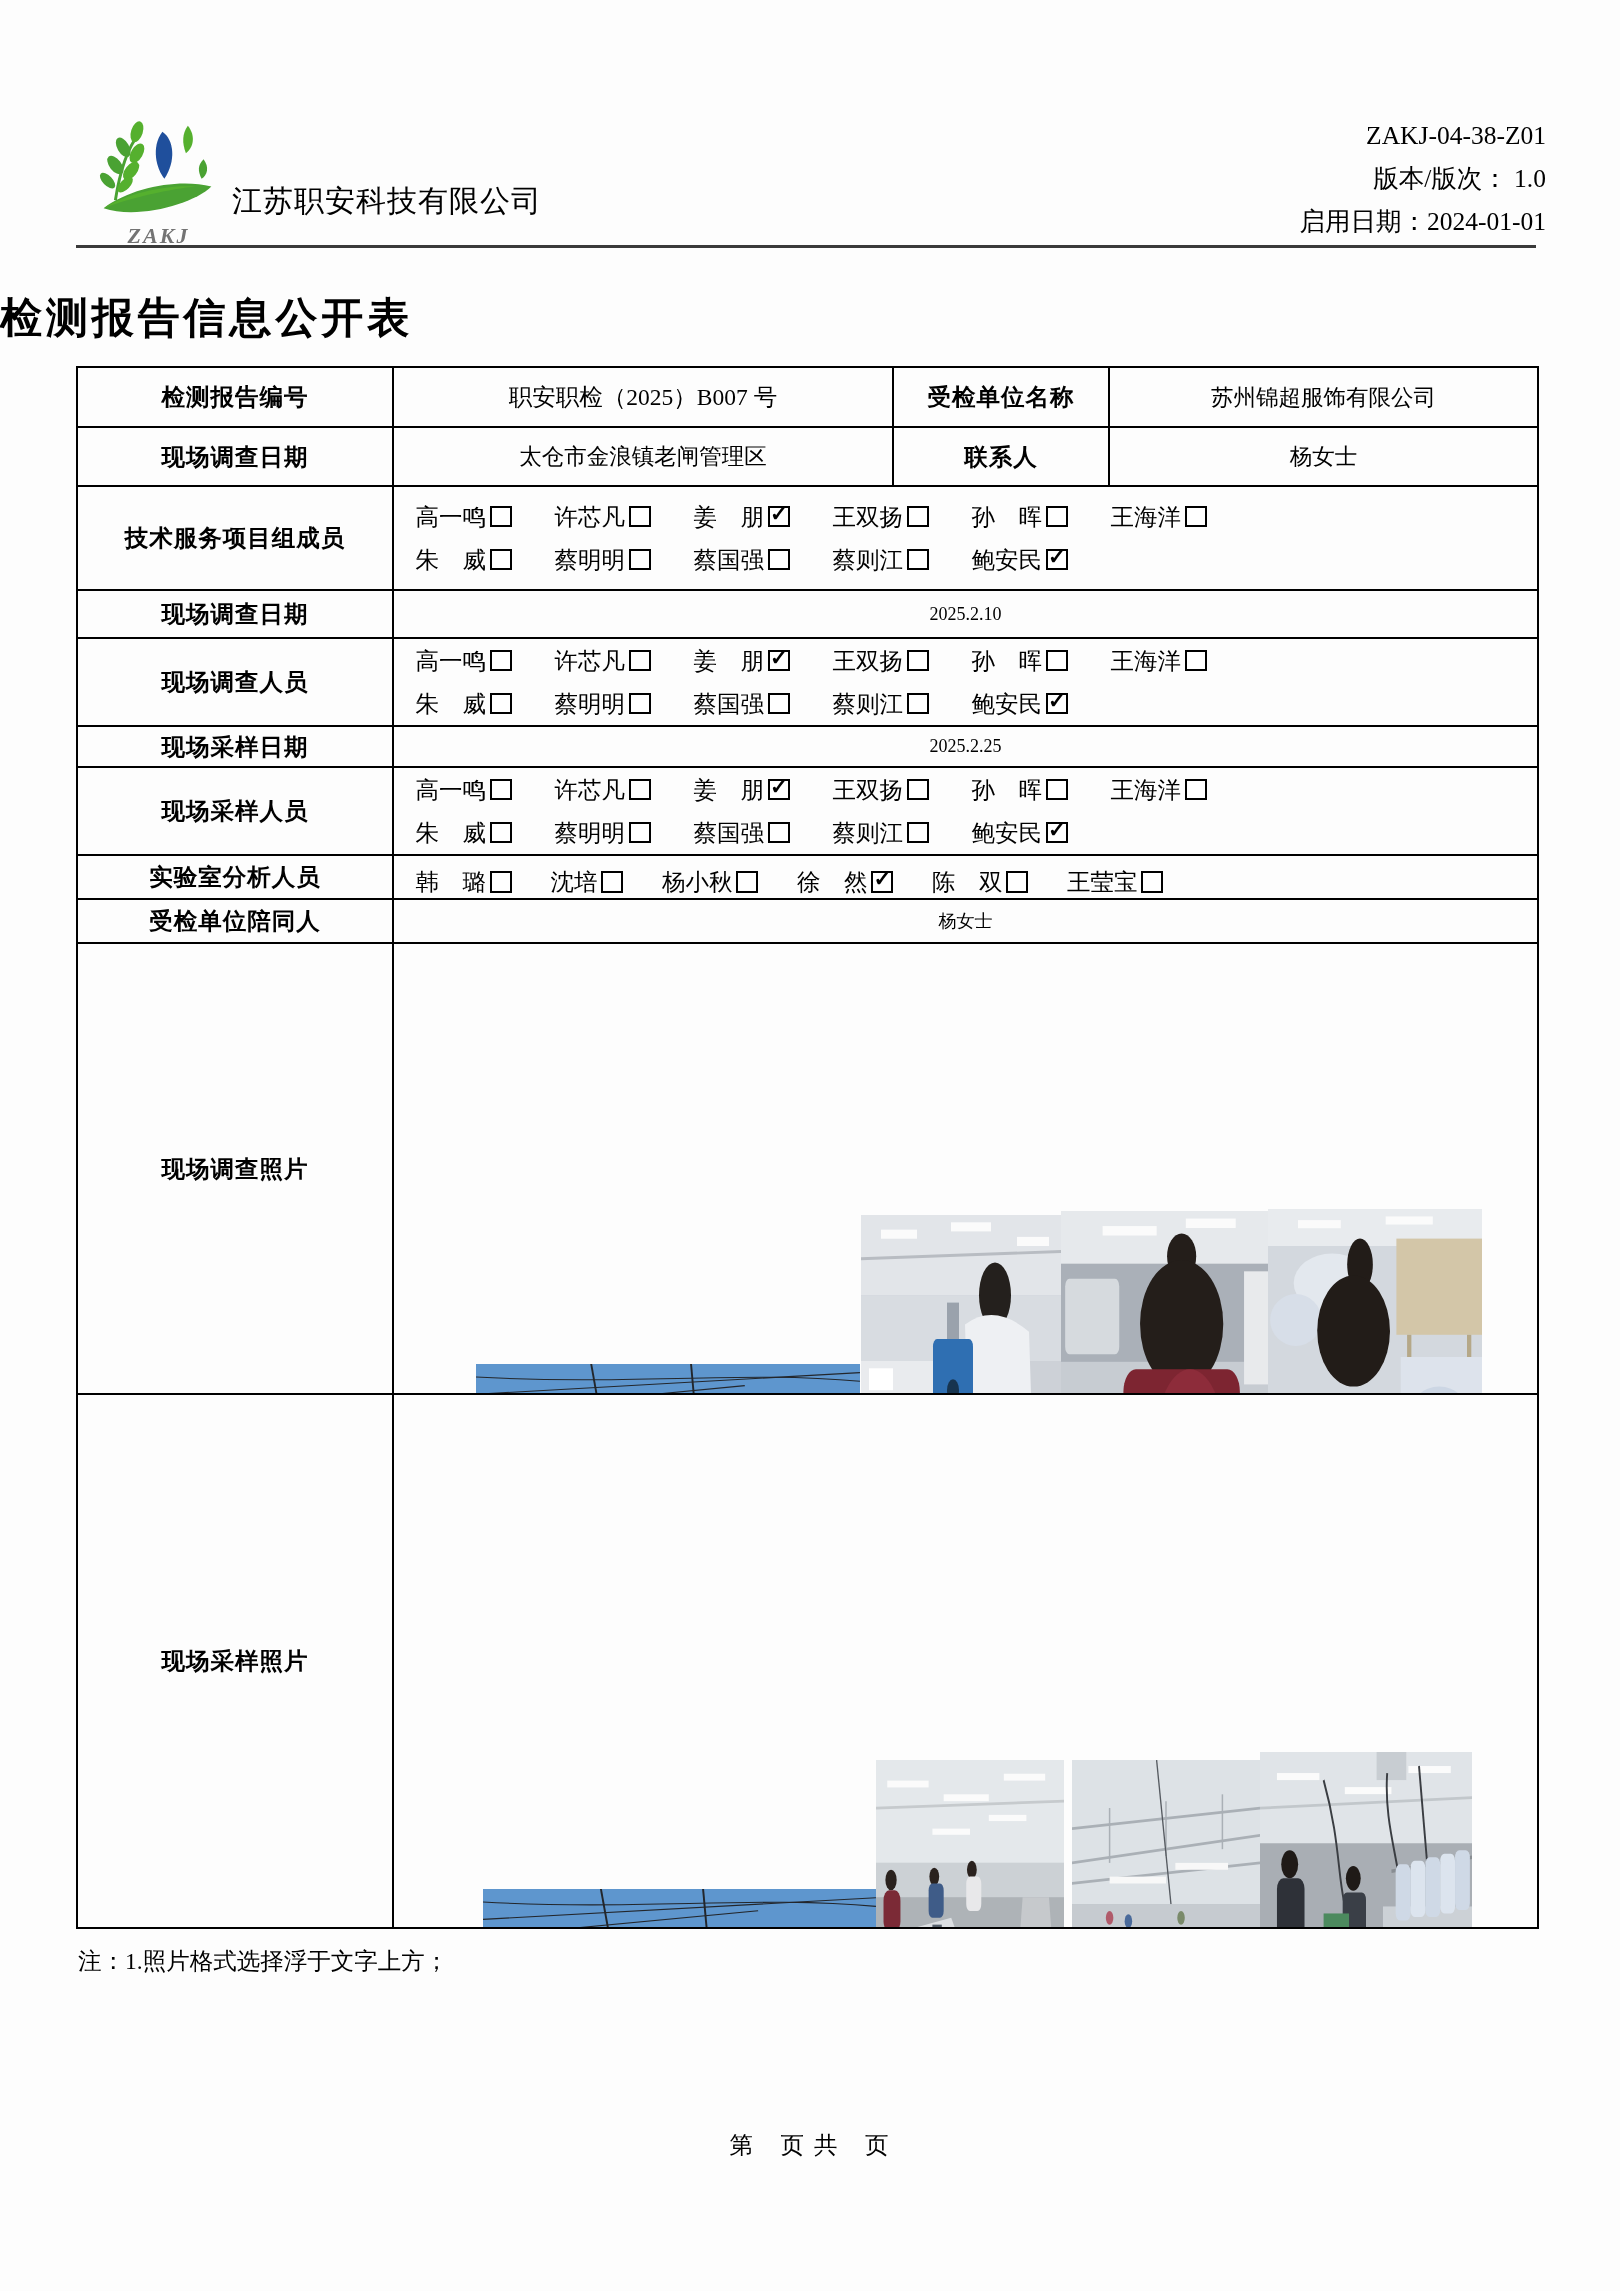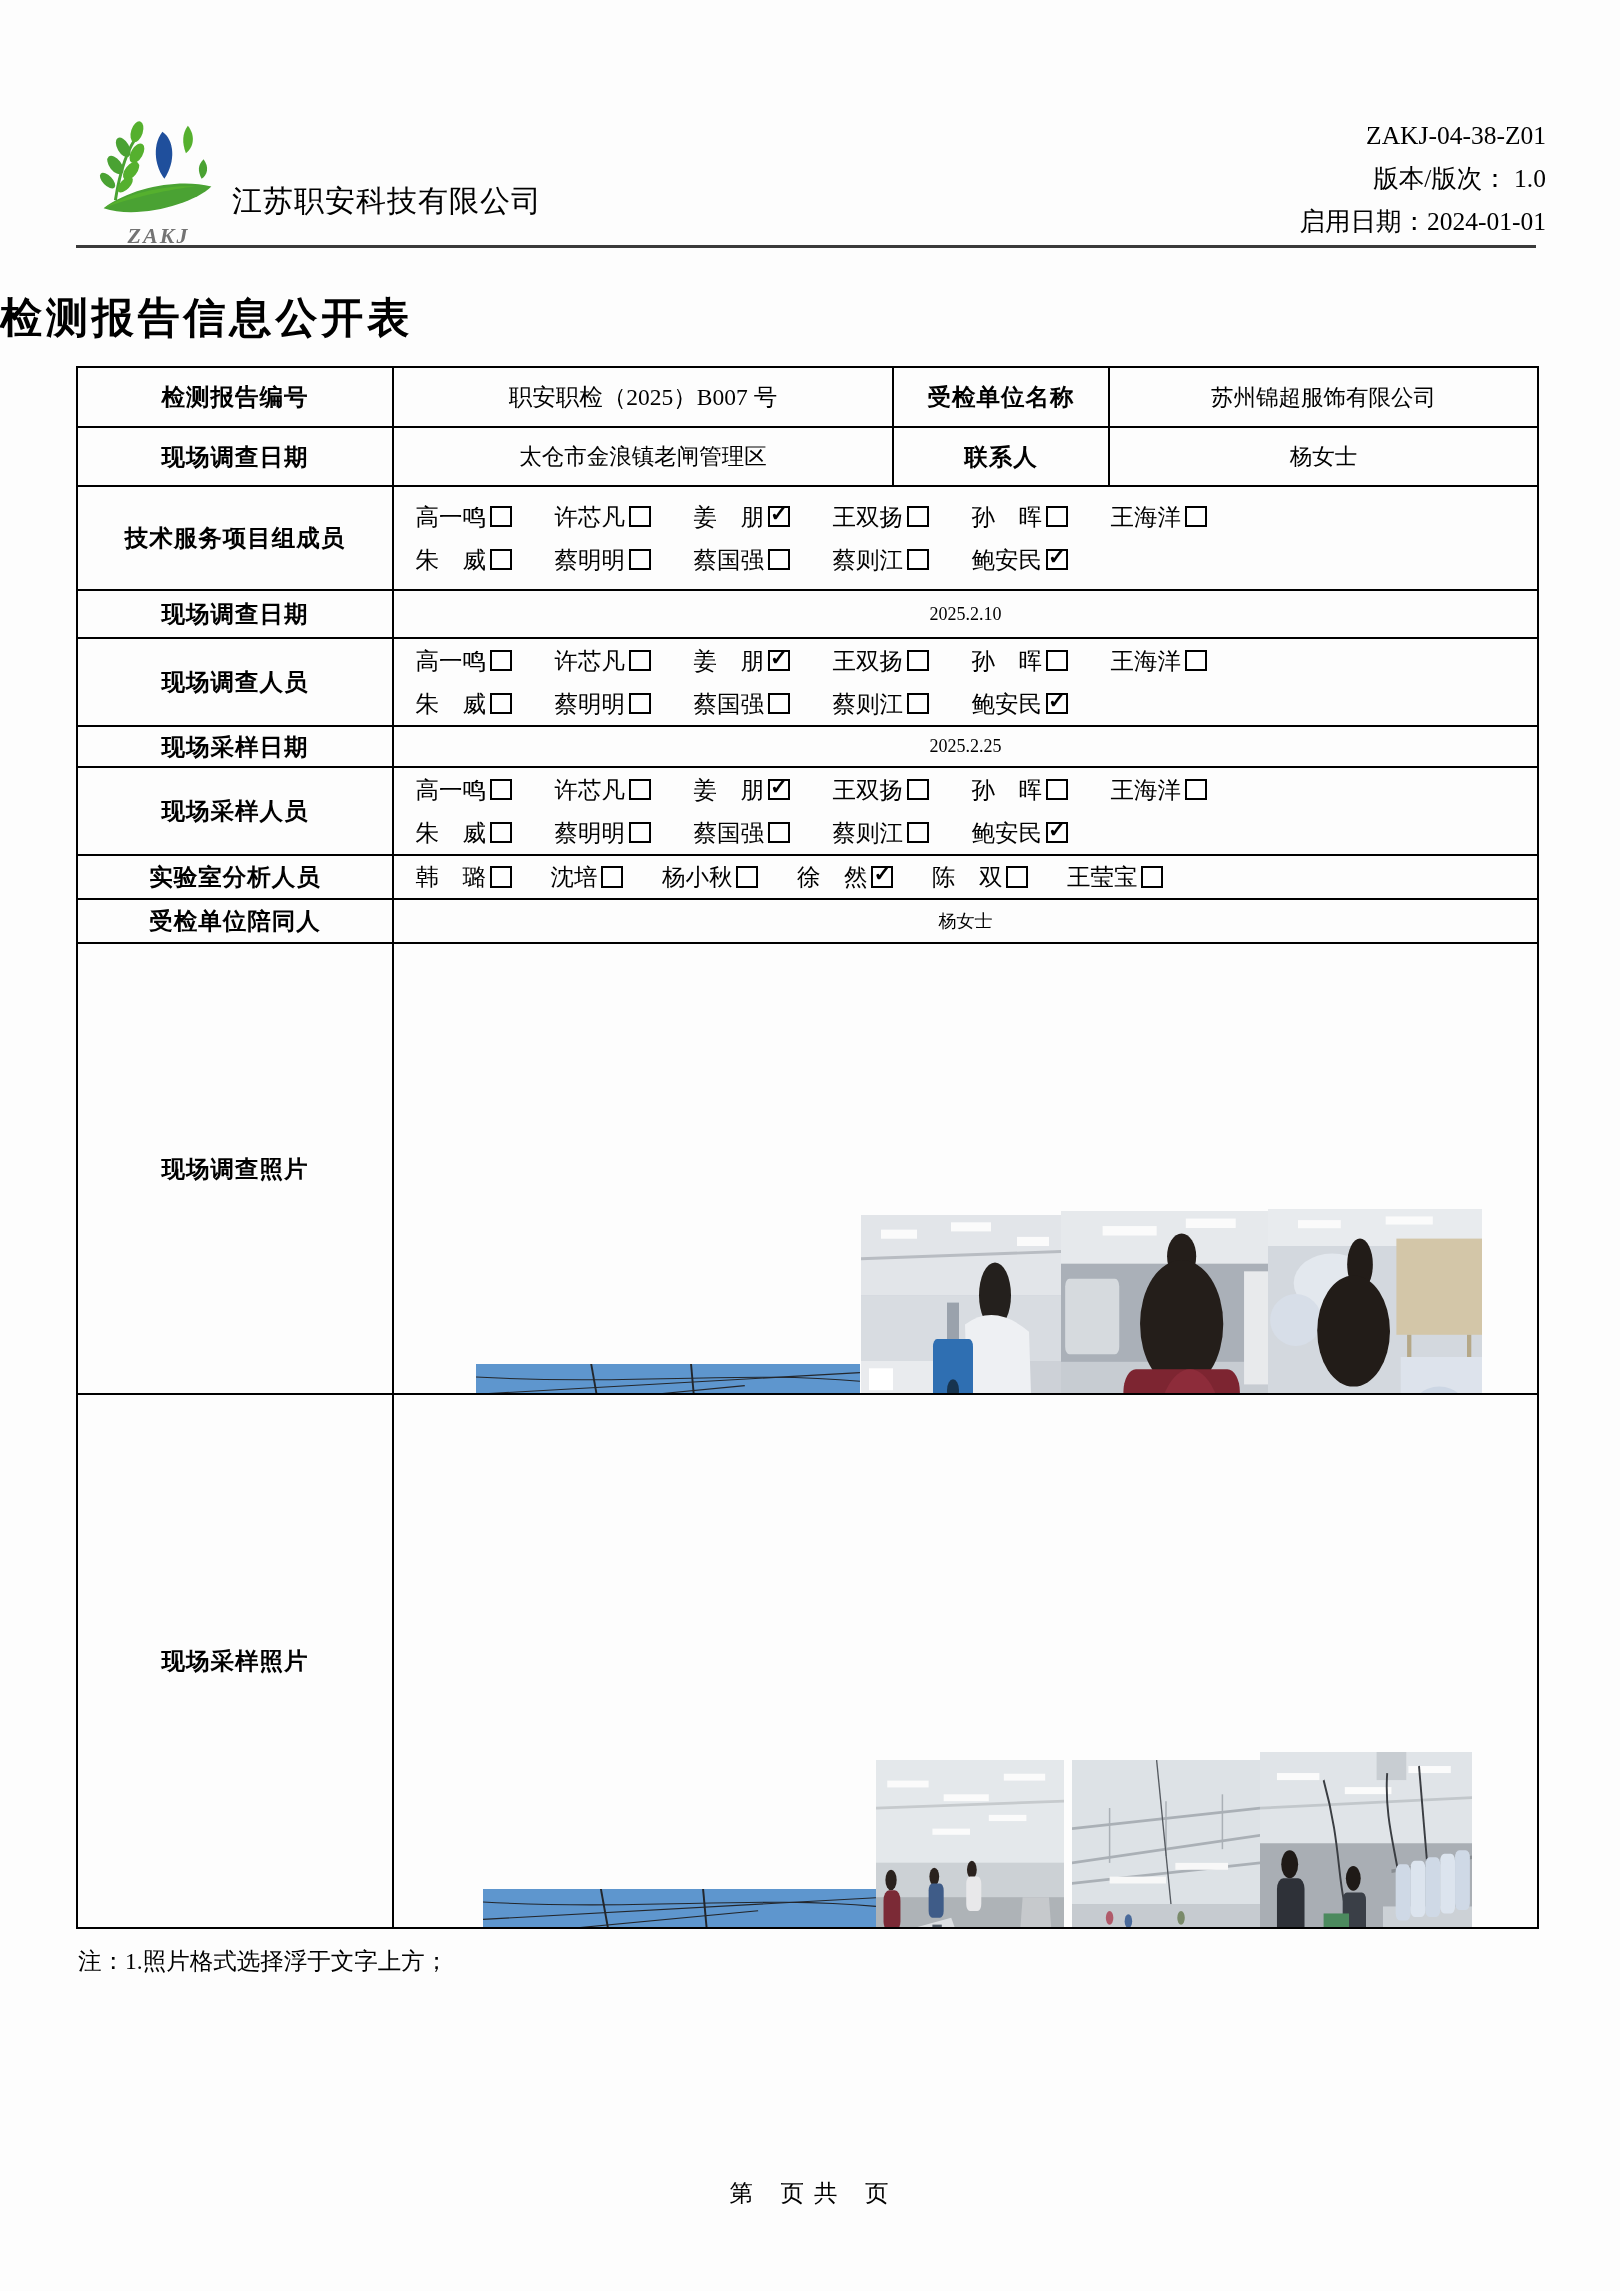--- a/index.html
+++ b/index.html
@@ -19,33 +19,33 @@
   table.main{position:absolute;left:76px;top:366px;width:1460px;border-collapse:collapse;table-layout:fixed;}
   table.main td{border-left:2px solid #000;border-right:2px solid #000;
                 border-top:2.9px solid #000;border-bottom:2.9px solid #000;
                 padding:0;vertical-align:middle;overflow:hidden;}
   td.lbl{font-weight:bold;font-size:23.5px;text-align:center;letter-spacing:1px;}
   td.val{font-size:22.5px;text-align:center;}
   td.val.bold{font-weight:normal;font-size:23.5px;}
   td.datecell{font-size:18px;text-align:center;}
   td.people{text-align:left;}
   .mline{display:flex;align-items:center;gap:43px;padding:0 9.8px 0 21.6px;height:43px;font-size:23.5px;}
-  .mline.lab{gap:39px;height:42px;}
+  .mline.lab{gap:39px;height:42px;align-items:flex-end;}
   .member{white-space:pre;display:inline-flex;align-items:center;}
   .mname{display:inline-block;}
   .cb{display:inline-block;width:17.6px;height:17.6px;border:2.9px solid #000;margin-left:3.9px;
       position:relative;box-sizing:content-box;background:#fff;}
   .cb.checked{font-weight:bold;font-size:21.6px;line-height:13.7px;text-align:center;}
   td.photo-cell{position:relative;}
   .photo-area{position:relative;width:100%;height:100%;}
   .photo{position:absolute;overflow:hidden;background:#ccc;}
   .photo svg{display:block;width:100%;height:100%;}
   
   .note{position:absolute;left:78px;top:1945px;font-size:23.5px;}
-  .page-footer{position:absolute;left:0;top:2129px;width:100%;text-align:center;font-size:23.5px;letter-spacing:2px;margin-top:48px;}
+  .page-footer{position:absolute;left:0;top:2129px;width:100%;text-align:center;font-size:23.5px;letter-spacing:2px;}
 </style>
 </head>
 <body>
 
 <div class="page">
 
   <div class="logo">
     <svg viewBox="0 0 148 114">
 
       <path d="M30,84 C34,58 40,34 54,16" fill="none" stroke="#4aa233" stroke-width="3"></path>

